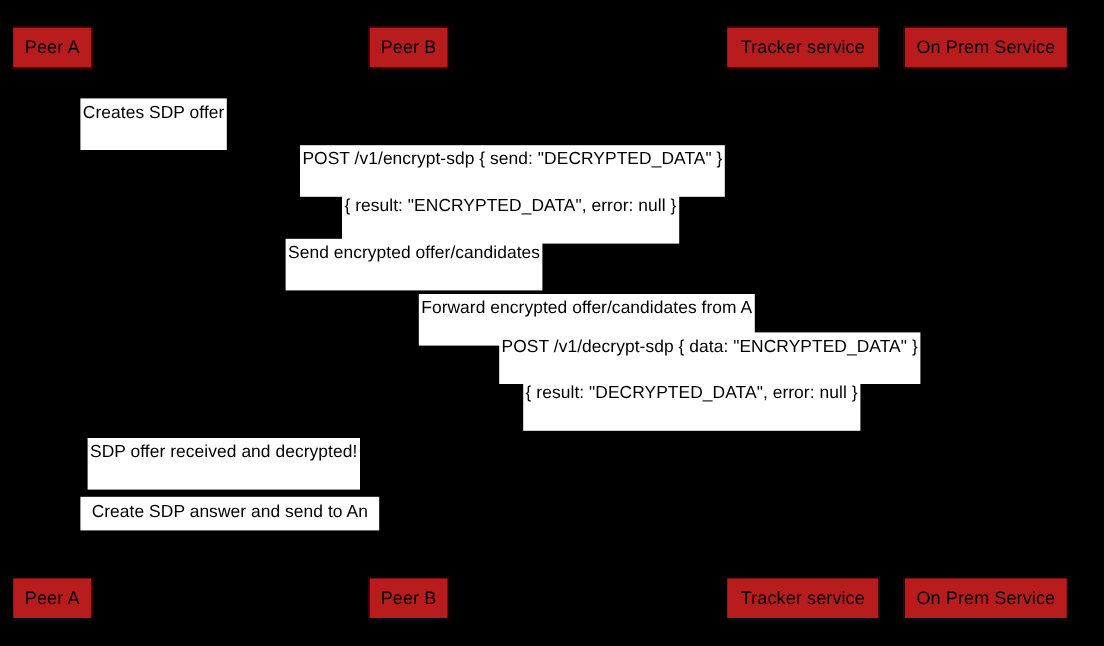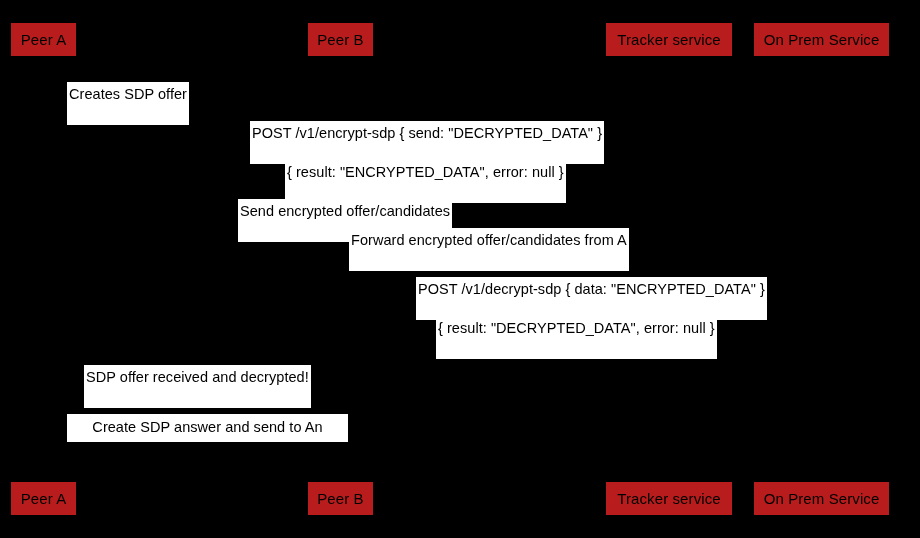--- a/index.html
+++ b/index.html
@@ -88,37 +88,37 @@
   </div>
 
   <div class="msg-label" style="left:285px; top:160px;">
     <span>{ result: "ENCRYPTED_DATA", error: null }</span>
   </div>
 
   <div class="msg-label" style="left:238px; top:199px;">
     <span>Send encrypted offer/candidates</span>
   </div>
 
-  <div class="msg-label" style="left:349px; top:228px;">
+  <div class="msg-label" style="left:349px; top:245px;">
     <span>Forward encrypted offer/candidates from A</span>
   </div>
 
   <div class="msg-label" style="left:396px; top:277px;margin-left:20px;">
     <span>POST /v1/decrypt-sdp { data: "ENCRYPTED_DATA" }</span>
   </div>
 
   <div class="msg-label" style="left:436px; top:316px;">
     <span>{ result: "DECRYPTED_DATA", error: null }</span>
   </div>
 
-  <div class="msg-label" style="left:84px; top:365px;">
+  <div class="msg-label" style="left:73px; top:365px;">
     <span>SDP offer received and decrypted!</span>
   </div>
 
-  <div class="msg-label two-line" style="left:67px; top:414px; width:281px; padding-top:3px; padding-bottom:4px;">
+  <div class="msg-label two-line" style="left:67px; top:414px; width:249px; padding-top:3px; padding-bottom:4px;">
     <span>Create SDP answer and send to An</span><br>
   </div>
 
   <div class="participant" style="left:10px; top:481px; width:67px; height:35px;">
     <span>Peer A</span>
   </div>
   <div class="participant" style="left:307px; top:481px; width:67px; height:35px;">
     <span>Peer B</span>
   </div>
   <div class="participant" style="left:605px; top:481px; width:128px; height:35px;">

